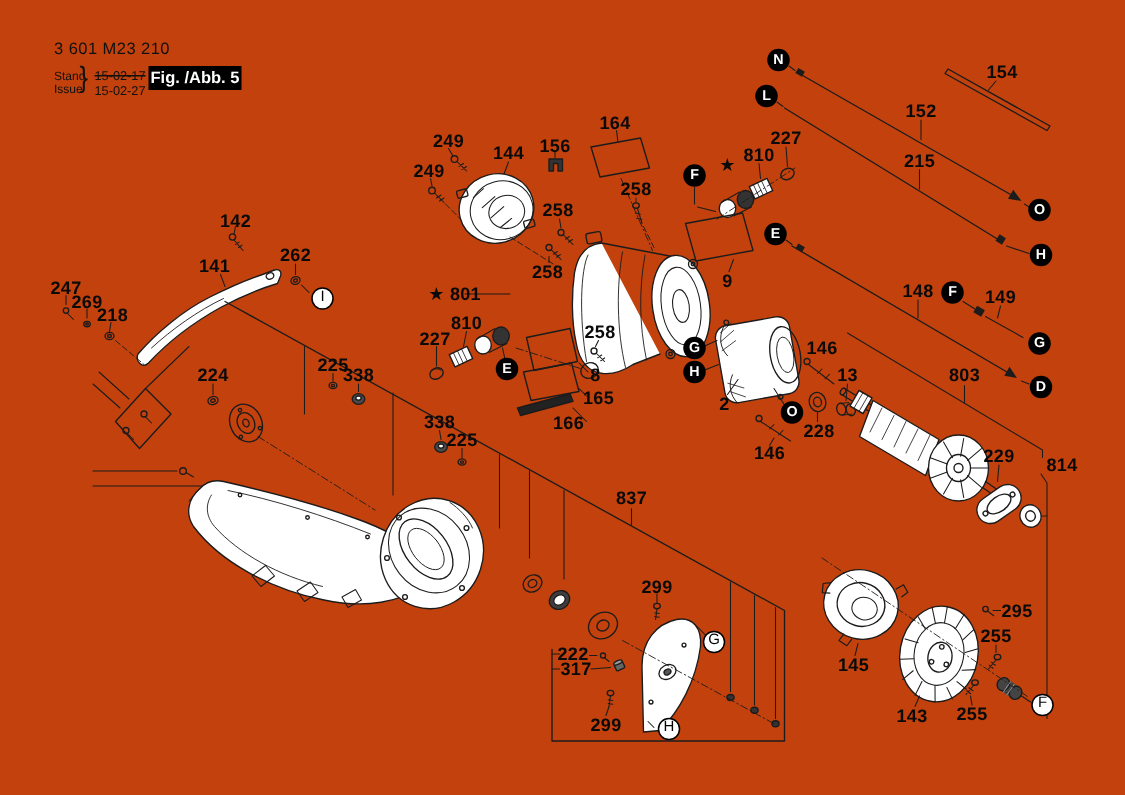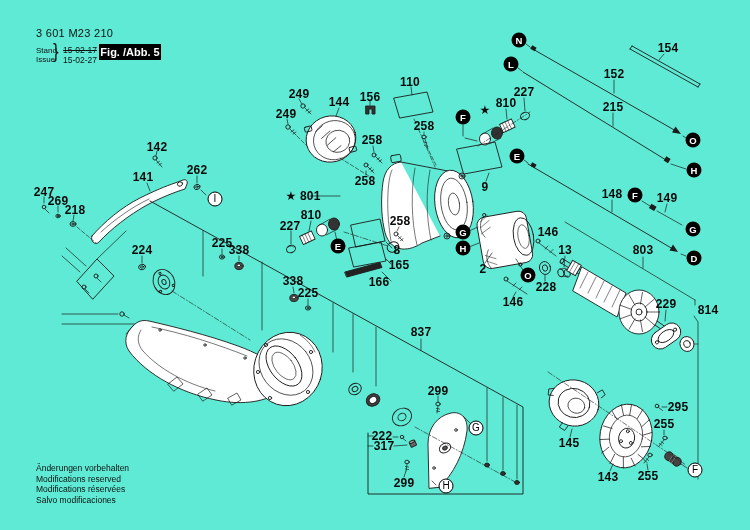--- a/index.html
+++ b/index.html
@@ -1,16 +1,16 @@
 <!DOCTYPE html>
 <html style="--ink: #000000; --box: #000000;"><head>
 <meta charset="utf-8">
 <style>
   html,body{margin:0;padding:0;background:#fff;}
-  #page{position:relative;width:750px;height:530px;background:#5eead4;overflow:hidden;
+  #page{position:relative;width:750px;height:530px;background:#c2410c;overflow:hidden;
         font-family:"Liberation Sans","DejaVu Sans",sans-serif;color:#111;}
   svg{position:absolute;left:0;top:0;}
   .plabel{position:absolute;transform:translate(-50%,-50%);font-weight:bold;font-size:12px;
           white-space:nowrap;color:#0a0a0a;letter-spacing:0.2px;}
   .callout{position:absolute;transform:translate(-50%,-50%);width:15px;height:15px;border-radius:50%;
            text-align:center;box-sizing:border-box;}
   .callout.filled{background:var(--ink,#000);color:#fff;font-weight:bold;font-size:9.5px;line-height:15px;}
   .callout.outline{background:#fff;border:1.3px solid var(--ink,#000);color:#000;font-weight:normal;
            font-size:10px;line-height:12.5px;}
   #hdr-part{position:absolute;left:36px;top:27px;font-size:11px;letter-spacing:0.3px;}
@@ -356,21 +356,21 @@
       <path d="M681,464 L687,468" stroke-width="0.7"></path>
       <path d="M548,372 L686,465" stroke-width="0.6" stroke-dasharray="5,2,1,2"></path>
     </g>
   </svg>
 
   <div id="label-layer">
       <div class="plabel" style="left: 299px; top: 94px;">249</div>
       <div class="plabel" style="left: 286px; top: 114px;">249</div>
       <div class="plabel" style="left: 339px; top: 102px;">144</div>
       <div class="plabel" style="left: 370px; top: 97px;">156</div>
-      <div class="plabel" style="left: 410px; top: 82px;">110</div>
+      <div class="plabel" style="left: 410px; top: 82px;">164</div>
       <div class="plabel" style="left: 424px; top: 126px;">258</div>
       <div class="plabel" style="left: 372px; top: 140px;">258</div>
       <div class="plabel" style="left: 365px; top: 181px;">258</div>
       <div class="plabel" style="left: 400px; top: 221px;">258</div>
       <div class="plabel" style="left: 157px; top: 147px; text-align: center;">142</div>
       <div class="plabel" style="left: 143px; top: 177px;">141</div>
       <div class="plabel" style="left: 197px; top: 170px;">262</div>
       <div class="plabel" style="left: 44px; top: 192px;">247</div>
       <div class="plabel" style="left: 58px; top: 201px;">269</div>
       <div class="plabel" style="left: 75px; top: 210px;">218</div>
@@ -424,19 +424,13 @@
       <div class="callout filled" style="left: 693px; top: 140px;">O</div>
       <div class="callout filled" style="left: 694px; top: 170px;">H</div>
       <div class="callout filled" style="left: 693px; top: 229px;">G</div>
       <div class="callout filled" style="left: 694px; top: 258px;">D</div>
       <div class="callout outline" style="left: 215px; top: 199px;">I</div>
       <div class="callout outline" style="left: 476px; top: 428px;">G</div>
       <div class="callout outline" style="left: 446px; top: 486px;">H</div>
       <div class="callout outline" style="left: 695px; top: 470px;">F</div>
     </div>
 
-  <div id="footer">
-    <div>Änderungen vorbehalten</div>
-    <div>Modifications reserved</div>
-    <div>Modifications réservées</div>
-    <div>Salvo modificaciones</div>
-  </div>
 </div>
 
 </body></html>

